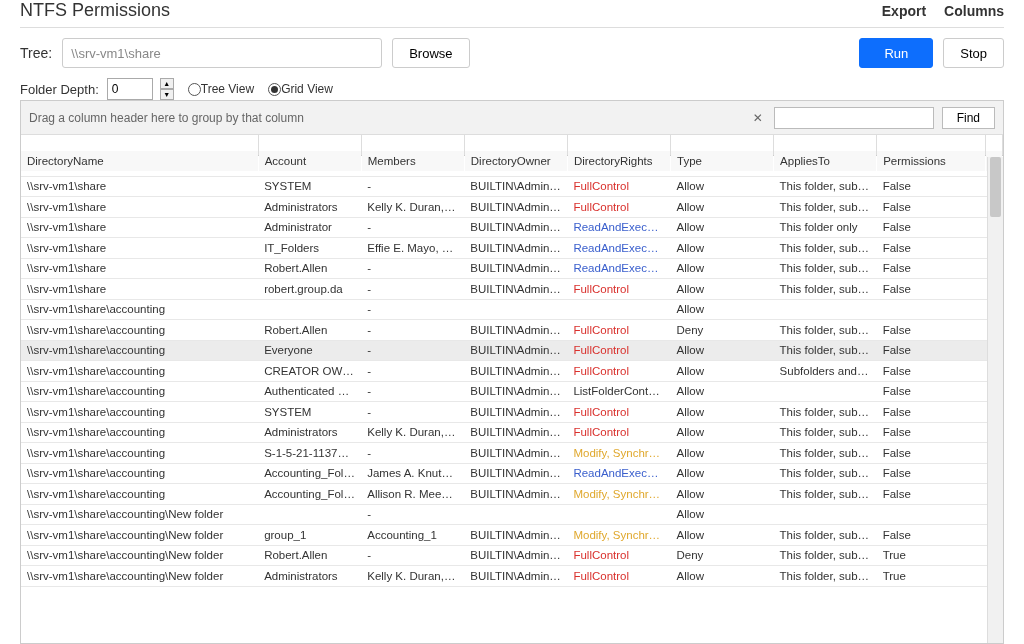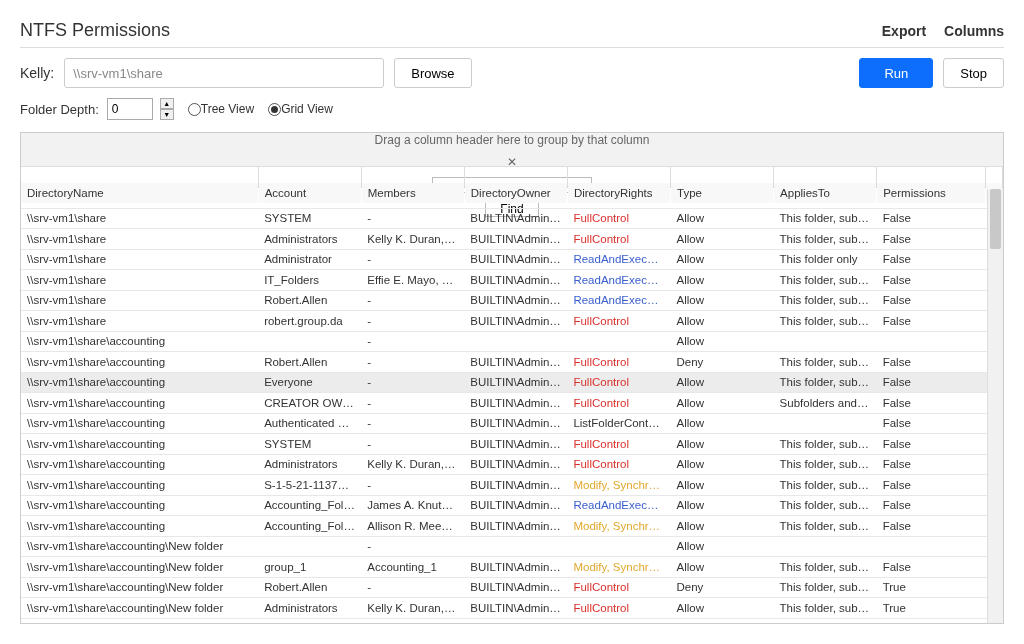--- a/index.html
+++ b/index.html
@@ -1,37 +1,37 @@
 <!DOCTYPE html>
 <html><head>
 <meta charset="utf-8">
 <style>
 * { box-sizing: border-box; margin: 0; padding: 0; }
 body { font-family: "Segoe UI", Arial, sans-serif; font-size: 12px; background: #fff; color: #333; }
-.app { width: 1024px; height: 644px; padding: 20px 20px; display: flex; flex-direction: column; }
+.app { width: 1024px; height: 644px; padding: 0 20px; display: flex; flex-direction: column; }
 .header { display: flex; justify-content: space-between; align-items: center; border-bottom: 1px solid #ddd; padding-bottom: 6px; margin-bottom: 10px; }
 .header h1 { font-size: 18px; font-weight: 400; color: #333; }
 .header-actions { display: flex; gap: 18px; }
 .header-actions span { font-size: 14px; color: #333; cursor: pointer; font-weight: bold; }
 .toolbar { display: flex; align-items: center; gap: 10px; margin-bottom: 10px; }
 .toolbar .label { font-size: 14px; color: #333; }
 .path-input { width: 320px; height: 30px; border: 1px solid #ccc; border-radius: 3px; padding: 0 8px; font-size: 13px; color: #888; }
 .btn { height: 30px; padding: 0 16px; border: 1px solid #ccc; border-radius: 3px; background: #fff; font-size: 13px; cursor: pointer; }
 .btn-primary { background: #0d6efd; color: #fff; border-color: #0d6efd; padding: 0 24px; }
 .spacer { flex: 1; }
-.viewopts { display: flex; align-items: center; gap: 8px; margin-bottom: 12px; }
+.viewopts { display: flex; align-items: center; gap: 8px; }
 .viewopts .label { font-size: 13px; }
 .depth-input { width: 46px; height: 22px; border: 1px solid #aaa; padding: 0 4px; font-size: 12px; }
 .spin-btns { display:inline-flex; flex-direction:column; margin-left:-1px; }
 .spin-btns button { width:14px; height:11px; font-size:7px; line-height:7px; border:1px solid #aaa; background:#f0f0f0; cursor:pointer; padding:0; }
 .radio { display: flex; align-items: center; gap: 0; font-size: 12px; margin-left: 6px; cursor:pointer; }
 .radio-dot { width:13px; height:13px; border:1px solid #555; border-radius:50%; display:inline-flex; align-items:center; justify-content:center; }
 .radio-dot.checked::after { content:""; width:7px; height:7px; background:#333; border-radius:50%; }
 .grid-wrap { flex:1; border:1px solid #ccc; display:flex; flex-direction:column; overflow:hidden; }
-.groupbar { height:34px; background:#f2f2f2; border-bottom:1px solid #ddd; display:flex; align-items:center; padding:0 8px; gap:8px;flex-direction:column; }
+.groupbar { height:34px; background:#f2f2f2; border-bottom:1px solid #ddd; display:flex; align-items:center; padding:0 8px; gap:8px; }
 .group-hint { color:#666; font-size:12px; flex:1; }
 .close-x { width:16px; height:16px; display:flex; align-items:center; justify-content:center; color:#666; cursor:pointer; }
 .find-input { width:160px; height:22px; border:1px solid #bbb; padding:0 4px; font-size:12px; }
 .find-btn { height:22px; padding:0 14px; border:1px solid #bbb; background:#fff; font-size:12px; cursor:pointer; }
 .table-scroll { flex:1; overflow:hidden; position:relative; }
 table { width:100%; border-collapse:collapse; table-layout:fixed; }
 th, td { text-align:left; padding:3px 6px; font-size:11.5px; white-space:nowrap; overflow:hidden; text-overflow:ellipsis; border-bottom:1px solid #e8e8e8; height:20.5px; }
 th { background:#f8f8f8; border-bottom:1px solid #ccc; border-right:1px solid #ddd; color:#333; font-weight:400; position:sticky; top:16px; }
 tr.highlight td { background:#ececec; }
 .c-dirname{width:230px;} .c-account{width:100px;} .c-members{width:100px;} .c-owner{width:100px;} .c-rights{width:100px;} .c-type{width:100px;} .c-applies{width:100px;} .c-inherit{width:106px;} .c-scroll{width:16px;}
@@ -45,21 +45,21 @@
 <div class="app">
   <div class="header">
     <h1>NTFS Permissions</h1>
     <div class="header-actions">
       <span>Export</span>
       <span>Columns</span>
     </div>
   </div>
 
   <div class="toolbar">
-    <span class="label">Kelly:</span>
+    <span class="label">Tree:</span>
     <input class="path-input" value="\\srv-vm1\share" style="">
     <button class="btn">Browse</button>
     <div class="spacer"></div>
     <button class="btn btn-primary">Run</button>
     <button class="btn">Stop</button>
   </div>
 
   <div class="viewopts">
     <span class="label">Folder Depth:</span>
     <input class="depth-input" value="0" style="">

